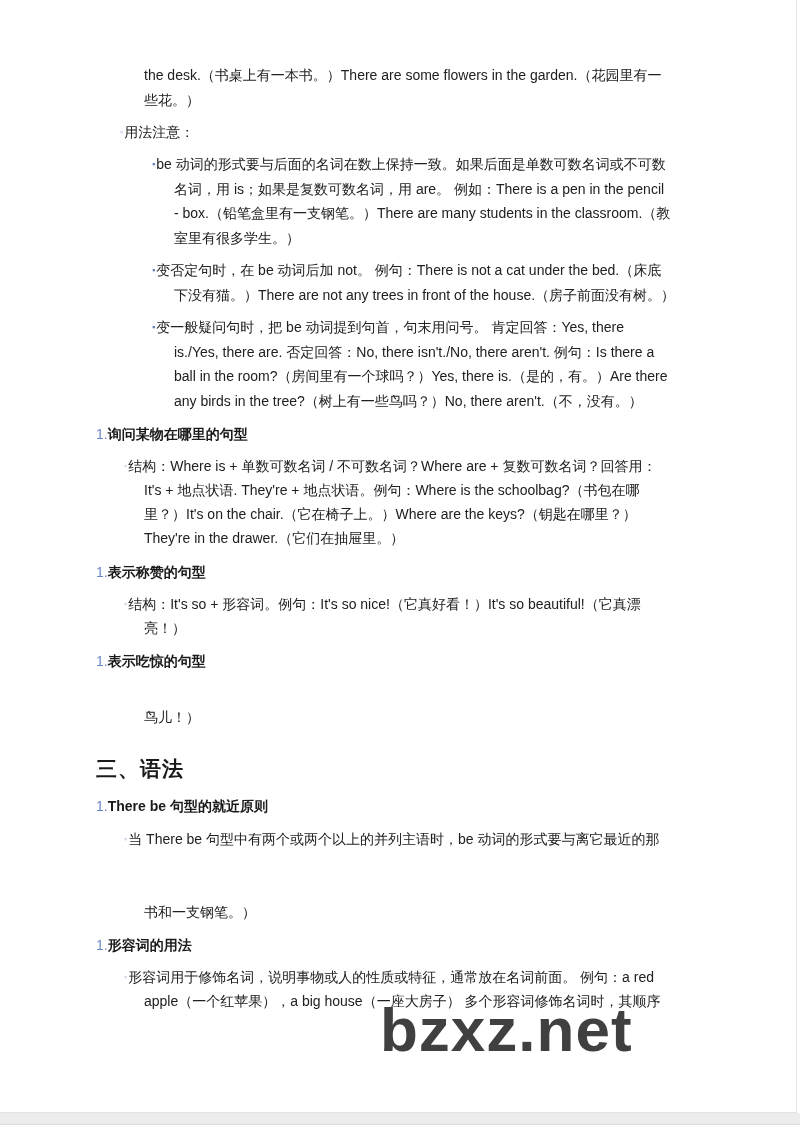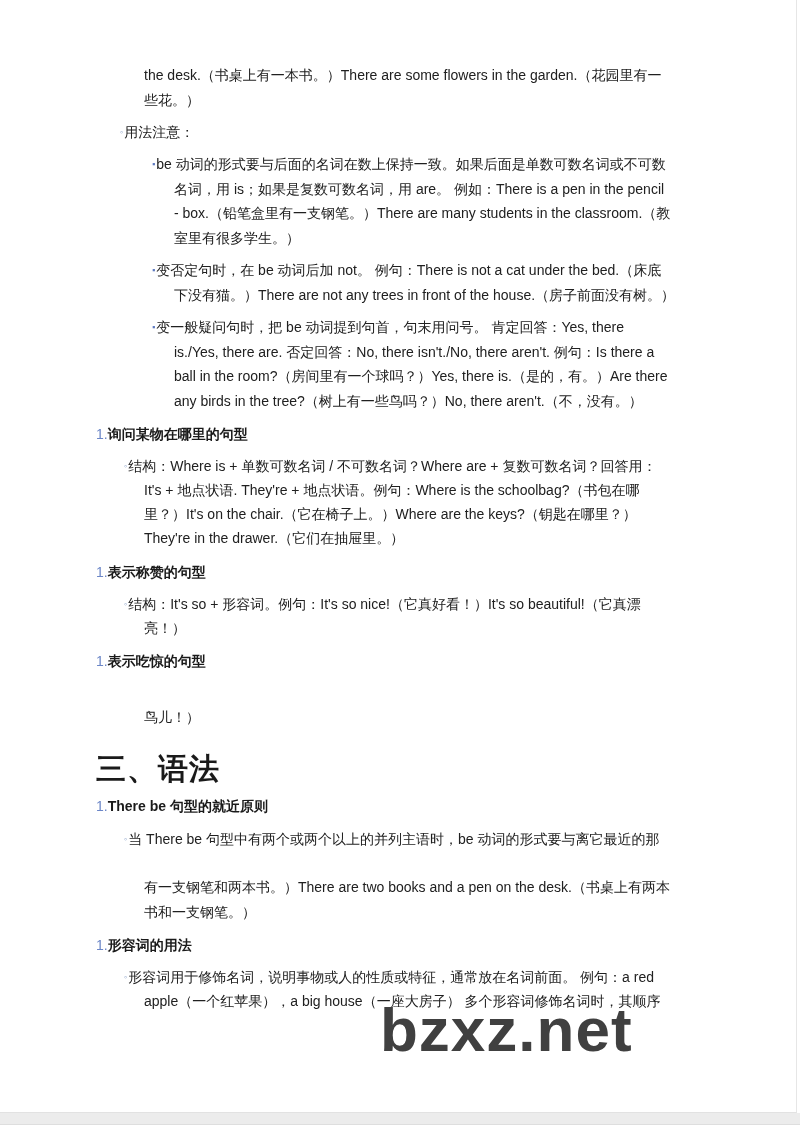--- a/index.html
+++ b/index.html
@@ -72,21 +72,21 @@
       color: #1a1a1a;
     }
     .h3 .num {
       color: #6b86c7;
       font-weight: normal;
     }
     .h2 {
       position: absolute;
       left: 88px;
       top: 755px;
-      font-size: 30px;
+      font-size: 21px;
       font-weight: bold;
       line-height: 28px;
       color: #1a1a1a;
       letter-spacing: 1px;
     }
     .watermark {
       position: absolute;
       left: 380px;
       top: 985px;
       font-family: "Liberation Sans", "DejaVu Sans", sans-serif;
@@ -164,21 +164,20 @@
     <div class="line" style="left:136px; top:708px;">鸟儿！）</div>
 
     <div class="h2">三、语法</div>
 
     <div class="h3" style="left:88px; top:797px;">
       <span class="num">1.</span><span>There be 句型的就近原则</span>
     </div>
     <div class="line" style="left:116px; top:830px;">
       <span class="bullet-hollow">◦</span><span>当 There be 句型中有两个或两个以上的并列主语时，be 动词的形式要与离它最近的那</span>
     </div>
-    <div class="line" style="left:136px; top:878px;">有一支钢笔和两本书。）There are two books and a pen on the desk.（书桌上有两本</div>
     <div class="line" style="left:136px; top:903px;">书和一支钢笔。）</div>
 
     <div class="h3" style="left:88px; top:936px;">
       <span class="num">1.</span><span>形容词的用法</span>
     </div>
     <div class="line" style="left:136px; top:992px;">apple（一个红苹果），a big house（一座大房子） 多个形容词修饰名词时，其顺序</div>
     <div class="line" style="left:116px; top:968px;">
       <span class="bullet-hollow">◦</span><span>形容词用于修饰名词，说明事物或人的性质或特征，通常放在名词前面。 例句：a red</span>
     </div>
 

